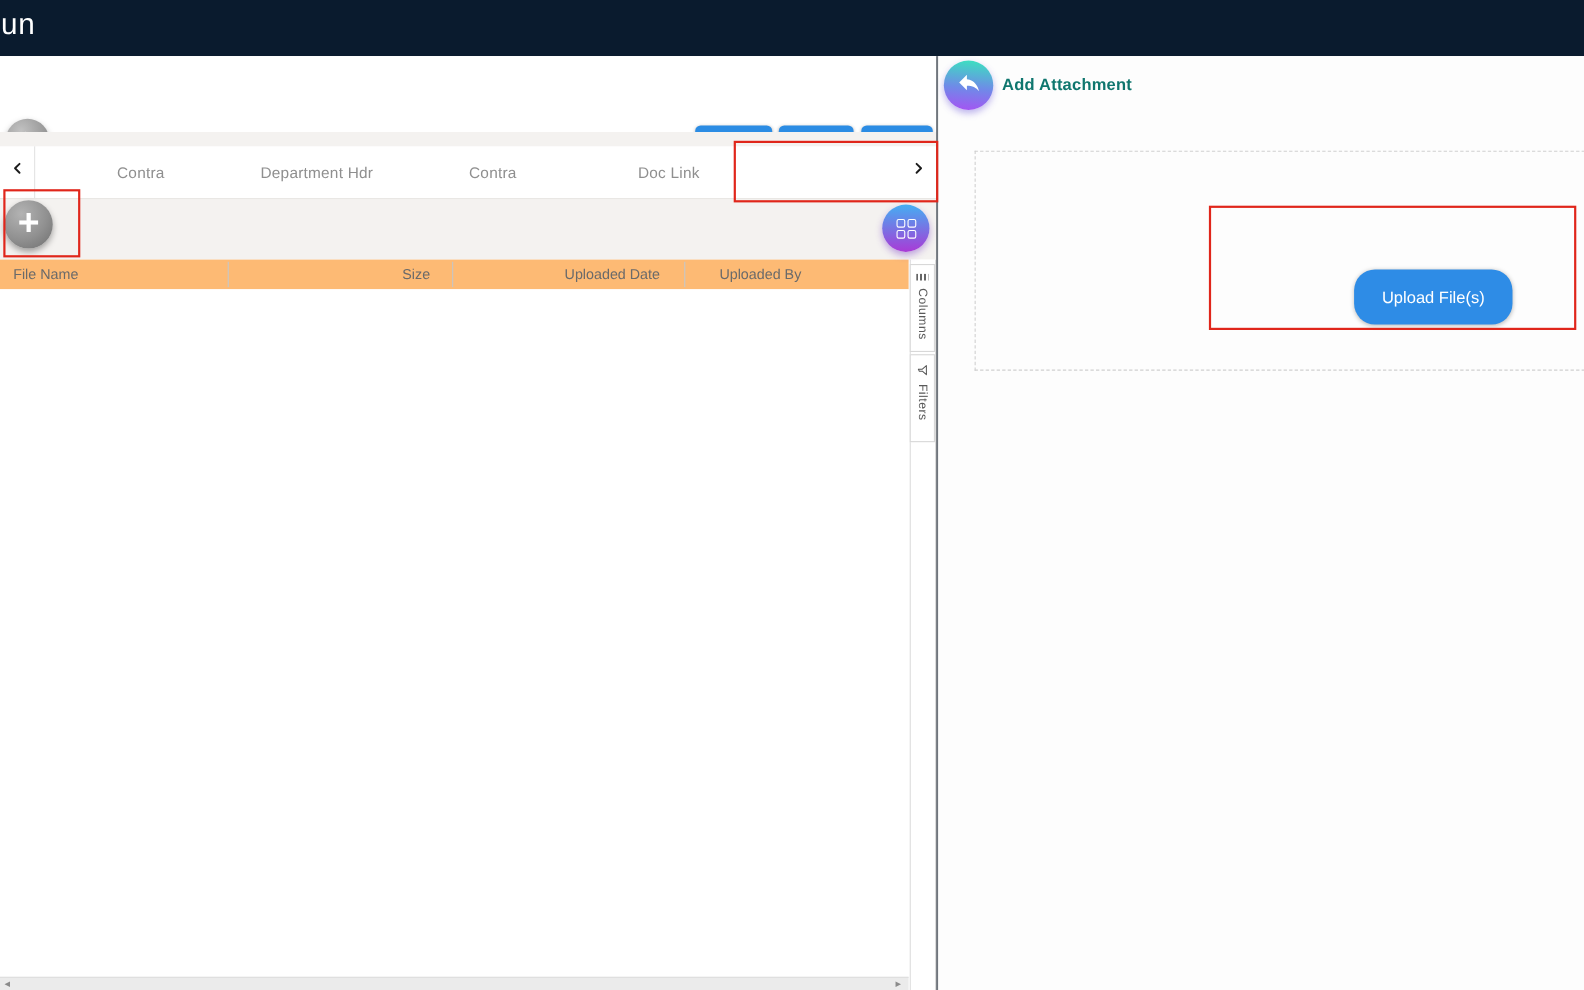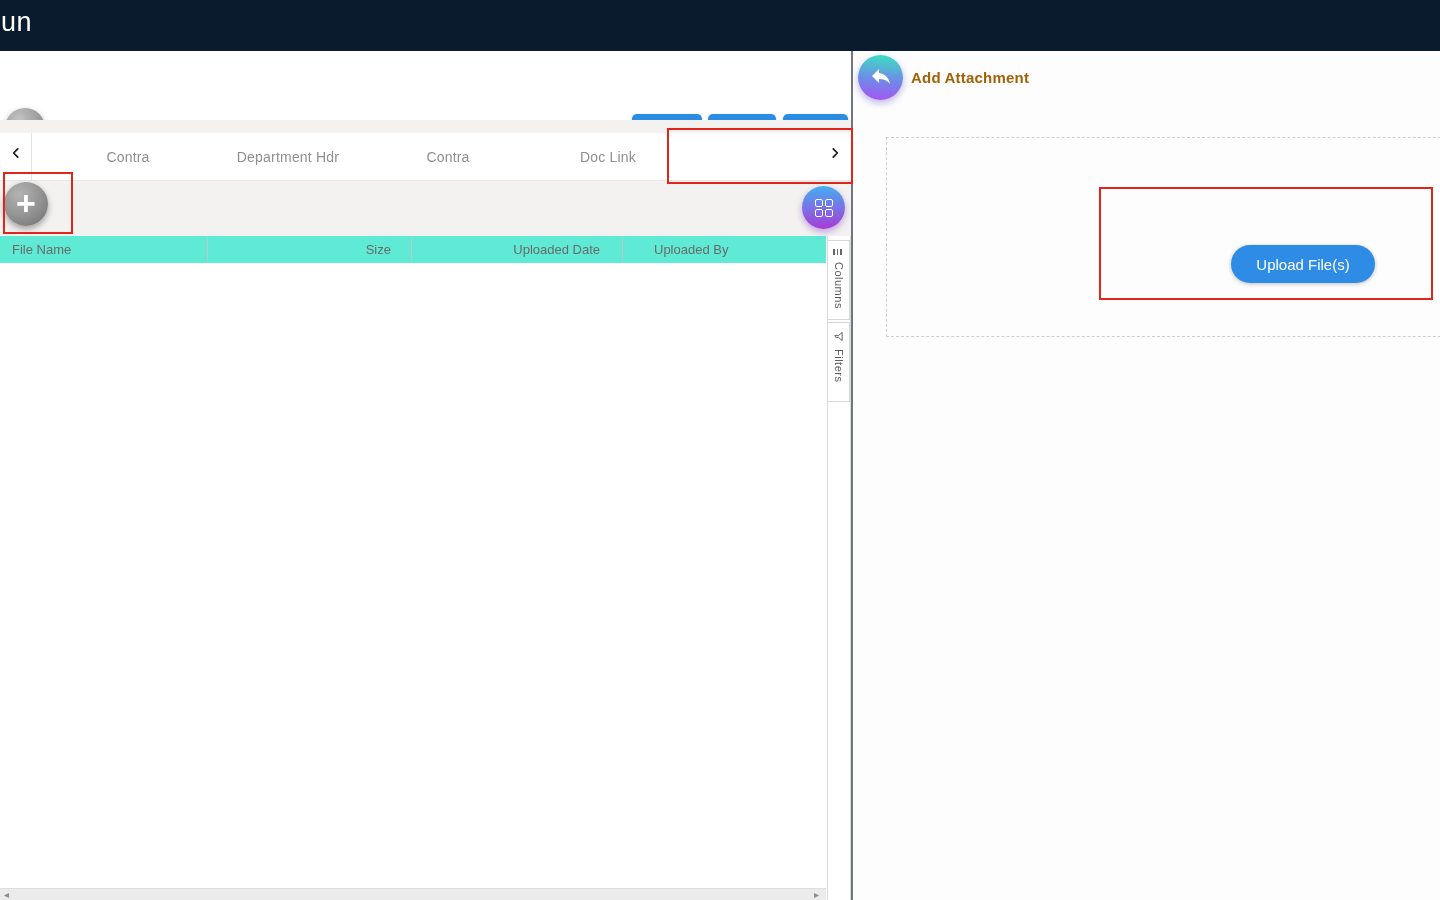--- a/index.html
+++ b/index.html
@@ -53,21 +53,21 @@
   .pagination { position:absolute; left:641px; top:180px; height:56px; display:flex; align-items:center; gap:9px; }
   .pg-glyph { font-size:18px; color:#a2a2a2; cursor:pointer; line-height:1; letter-spacing:-1px; }
   .pg-text { font-size:14px; color:#8d8d8d; }
   .pg-num { font-size:14px; font-weight:700; color:#1e1e1e; }
   .grid-btn { left:802px; top:186px; width:43px; height:43px;
     background:linear-gradient(180deg,#45aef2,#a93ad6); box-shadow:0 3px 7px rgba(120,60,200,.45); z-index:3; }
   .grid-icon { display:grid; grid-template-columns:8px 8px; grid-template-rows:8px 8px; gap:2px; }
   .grid-icon span { border:1.6px solid #fff; border-radius:2px; }
 
   
-  .table-header { position:absolute; left:0; top:236px; width:826px; height:27px; background:#5eead4; }
+  .table-header { position:absolute; left:0; top:236px; width:826px; height:27px; background:#fdba74; }
   .th { position:absolute; top:0; height:27px; line-height:27px; font-size:13px; color:#6a6a6a; cursor:pointer; }
   .th-file { left:12px; } 
   .th-size { left:207px; width:194px; text-align:right; padding-right:10px; }
   .th-date { left:411px; width:201px; text-align:right; padding-right:12px; }
   .th-by   { left:634px;margin-left:20px; }
   .th-div { position:absolute; top:2px; width:1px; height:23px; background:#c6c6c6; }
   .table-body { position:absolute; left:0; top:263px; width:826px; height:625px; background:#fff; }
 
   
   .hscroll { position:absolute; left:0; top:888px; width:826px; height:12px; background:#ebebeb; border-top:1px solid #dedede; cursor:pointer; }
@@ -85,24 +85,24 @@
   .columns-icon { width:11px; height:10px; background:repeating-linear-gradient(90deg,#666 0 1.6px,transparent 1.6px 3.6px); }
   .filter-icon svg { transform:rotate(90deg); display:block; }
 
   .panel-divider { position:absolute; left:851px; top:51px; width:2px; height:849px; background:#70767d; }
 
   
   .right-panel { position:absolute; left:853px; top:51px; width:587px; height:849px; background:#fdfdfd; }
   .back-teal { left:858px; top:55px; width:45px; height:45px;
     background:linear-gradient(185deg,#3edcc2 5%,#6f8ae8 55%,#a158f2 95%);
     box-shadow:0 3px 7px rgba(110,90,220,.45); }
-  .attach-title { position:absolute; left:911px; top:69px; font-size:15px; font-weight:600; color:#a16207; letter-spacing:.2px; }
+  .attach-title { position:absolute; left:911px; top:69px; font-size:15px; font-weight:600; color:#0f766e; letter-spacing:.2px; }
   .dropzone { position:absolute; left:886px; top:137px; width:600px; height:200px; border:1px dashed #cfcfcf; background:#fdfdfd; cursor:pointer; }
   .drop-text { position:absolute; left:1144px; top:209px; font-size:17px; color:#2b2f36; letter-spacing:.2px; }
-  .upload-btn { position:absolute; left:1231px; top:245px; width:144px; height:38px; border:none; border-radius:19px;
+  .upload-btn { position:absolute; left:1231px; top:245px; width:144px; height:50px; border:none; border-radius:19px;
     background:#2e8ce6; color:#fff; font-family:inherit; font-size:15px; cursor:pointer; box-shadow:0 1px 4px rgba(0,0,0,.25); }
 
   
   .annot { position:absolute; border:2px solid #e0261b; z-index:10; pointer-events:none; background:transparent; }
   .annot-add { left:3px; top:172px; width:70px; height:62px; }
   .annot-tab { left:667px; top:128px; width:186px; height:56px; }
   .annot-upload { left:1099px; top:187px; width:334px; height:113px; }
 </style>
 </head>
 <body>

